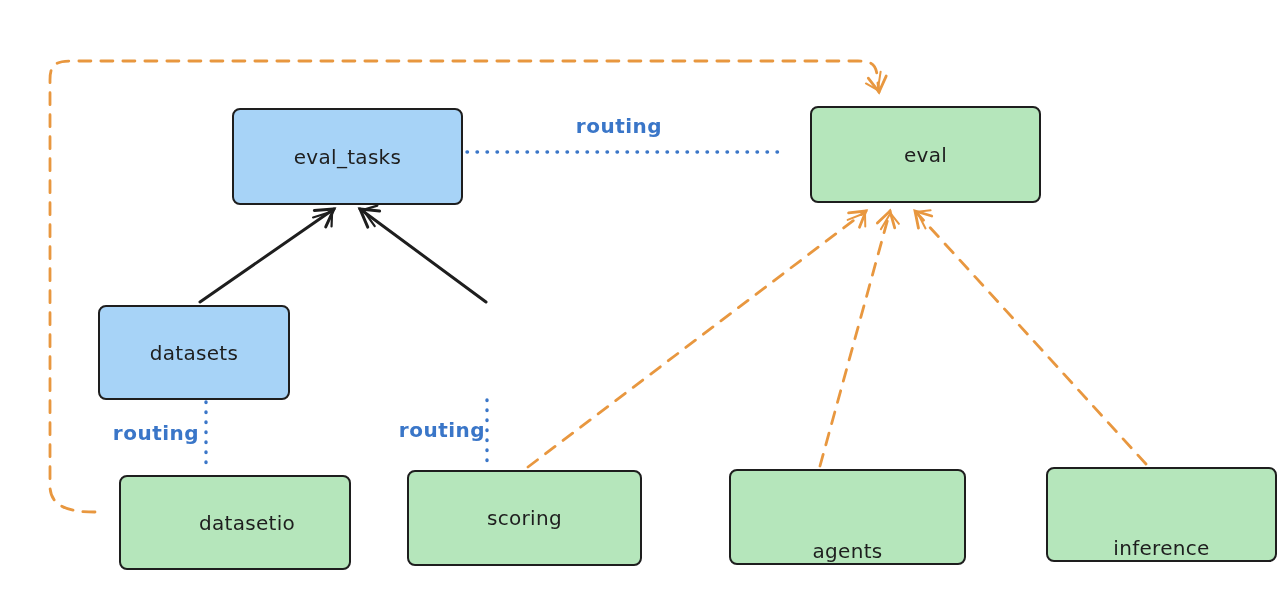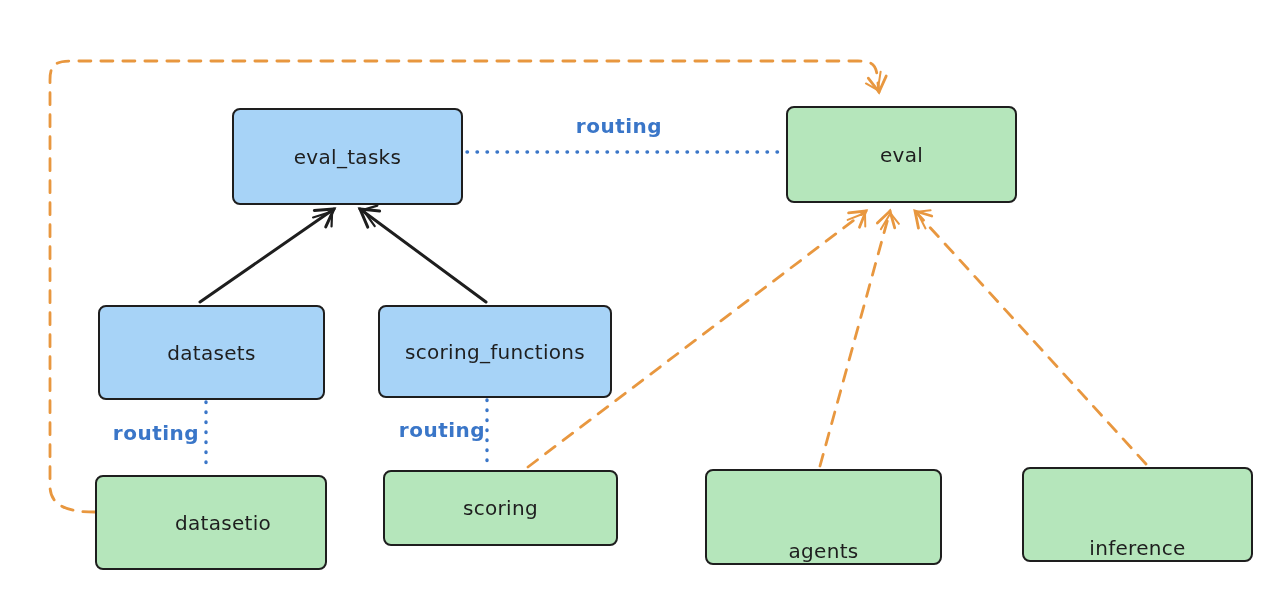--- a/index.html
+++ b/index.html
@@ -22,28 +22,28 @@
     border: 2.5px solid var(--stroke, #1e1e1e);
     border-radius: 8px;
     display: flex;
     align-items: center;
     justify-content: center;
     font-size: 20px;
     letter-spacing: 0.3px;
     color: var(--stroke, #1e1e1e);
   }
   .node.blue  { background: var(--node-blue,  #a7d3f7); }
-  .node.green { background: var(--node-green, #b5e6bb); }
+  .node.green { background: var(--node-green, #b5e6bb); margin-left: 24px; }
 
   #node-eval-tasks        { left: 232px;  top: 108px; width: 231px; height: 97px; }
   #node-eval              { left: 786px;  top: 106px; width: 231px; height: 97px; }
-  #node-datasets          { left: 98px;   top: 305px; width: 227px; height: 95px; }
+  #node-datasets          { left: 98px;   top: 305px; width: 192px; height: 95px; }
   #node-scoring-functions { left: 378px;  top: 305px; width: 234px; height: 93px; }
   #node-datasetio         { left: 95px;   top: 475px; width: 232px; height: 95px; padding-left: 24px; }
-  #node-scoring           { left: 383px;  top: 470px; width: 235px; height: 76px; text-align: right; }
+  #node-scoring           { left: 383px;  top: 470px; width: 235px; height: 96px; text-align: right; }
   #node-agents            { left: 705px;  top: 469px; width: 237px; height: 96px; align-items: flex-end; }
   #node-inference         { left: 1022px; top: 467px; width: 231px; height: 95px; align-items: flex-end; }
 
   .edge-label {
     position: absolute;
     color: var(--edge-blue, #3a76c8);
     font-size: 20px;
     font-weight: 700;
     letter-spacing: 0.5px;
     white-space: nowrap;
@@ -85,23 +85,20 @@
 
   <div class="node blue" id="node-eval-tasks">
     <span>eval_tasks</span>
   </div>
   <div class="node green" id="node-eval">
     <span>eval</span>
   </div>
   <div class="node blue" id="node-datasets">
     <span>datasets</span>
   </div>
-  <div class="node blue" id="node-scoring-functions">
-    <span>scoring_functions</span>
-  </div>
   <div class="node green" id="node-datasetio">
     <span>datasetio</span>
   </div>
   <div class="node green" id="node-scoring">
     <span>scoring</span>
   </div>
   <div class="node green" id="node-agents">
     <span>agents</span>
   </div>
   <div class="node green" id="node-inference">

